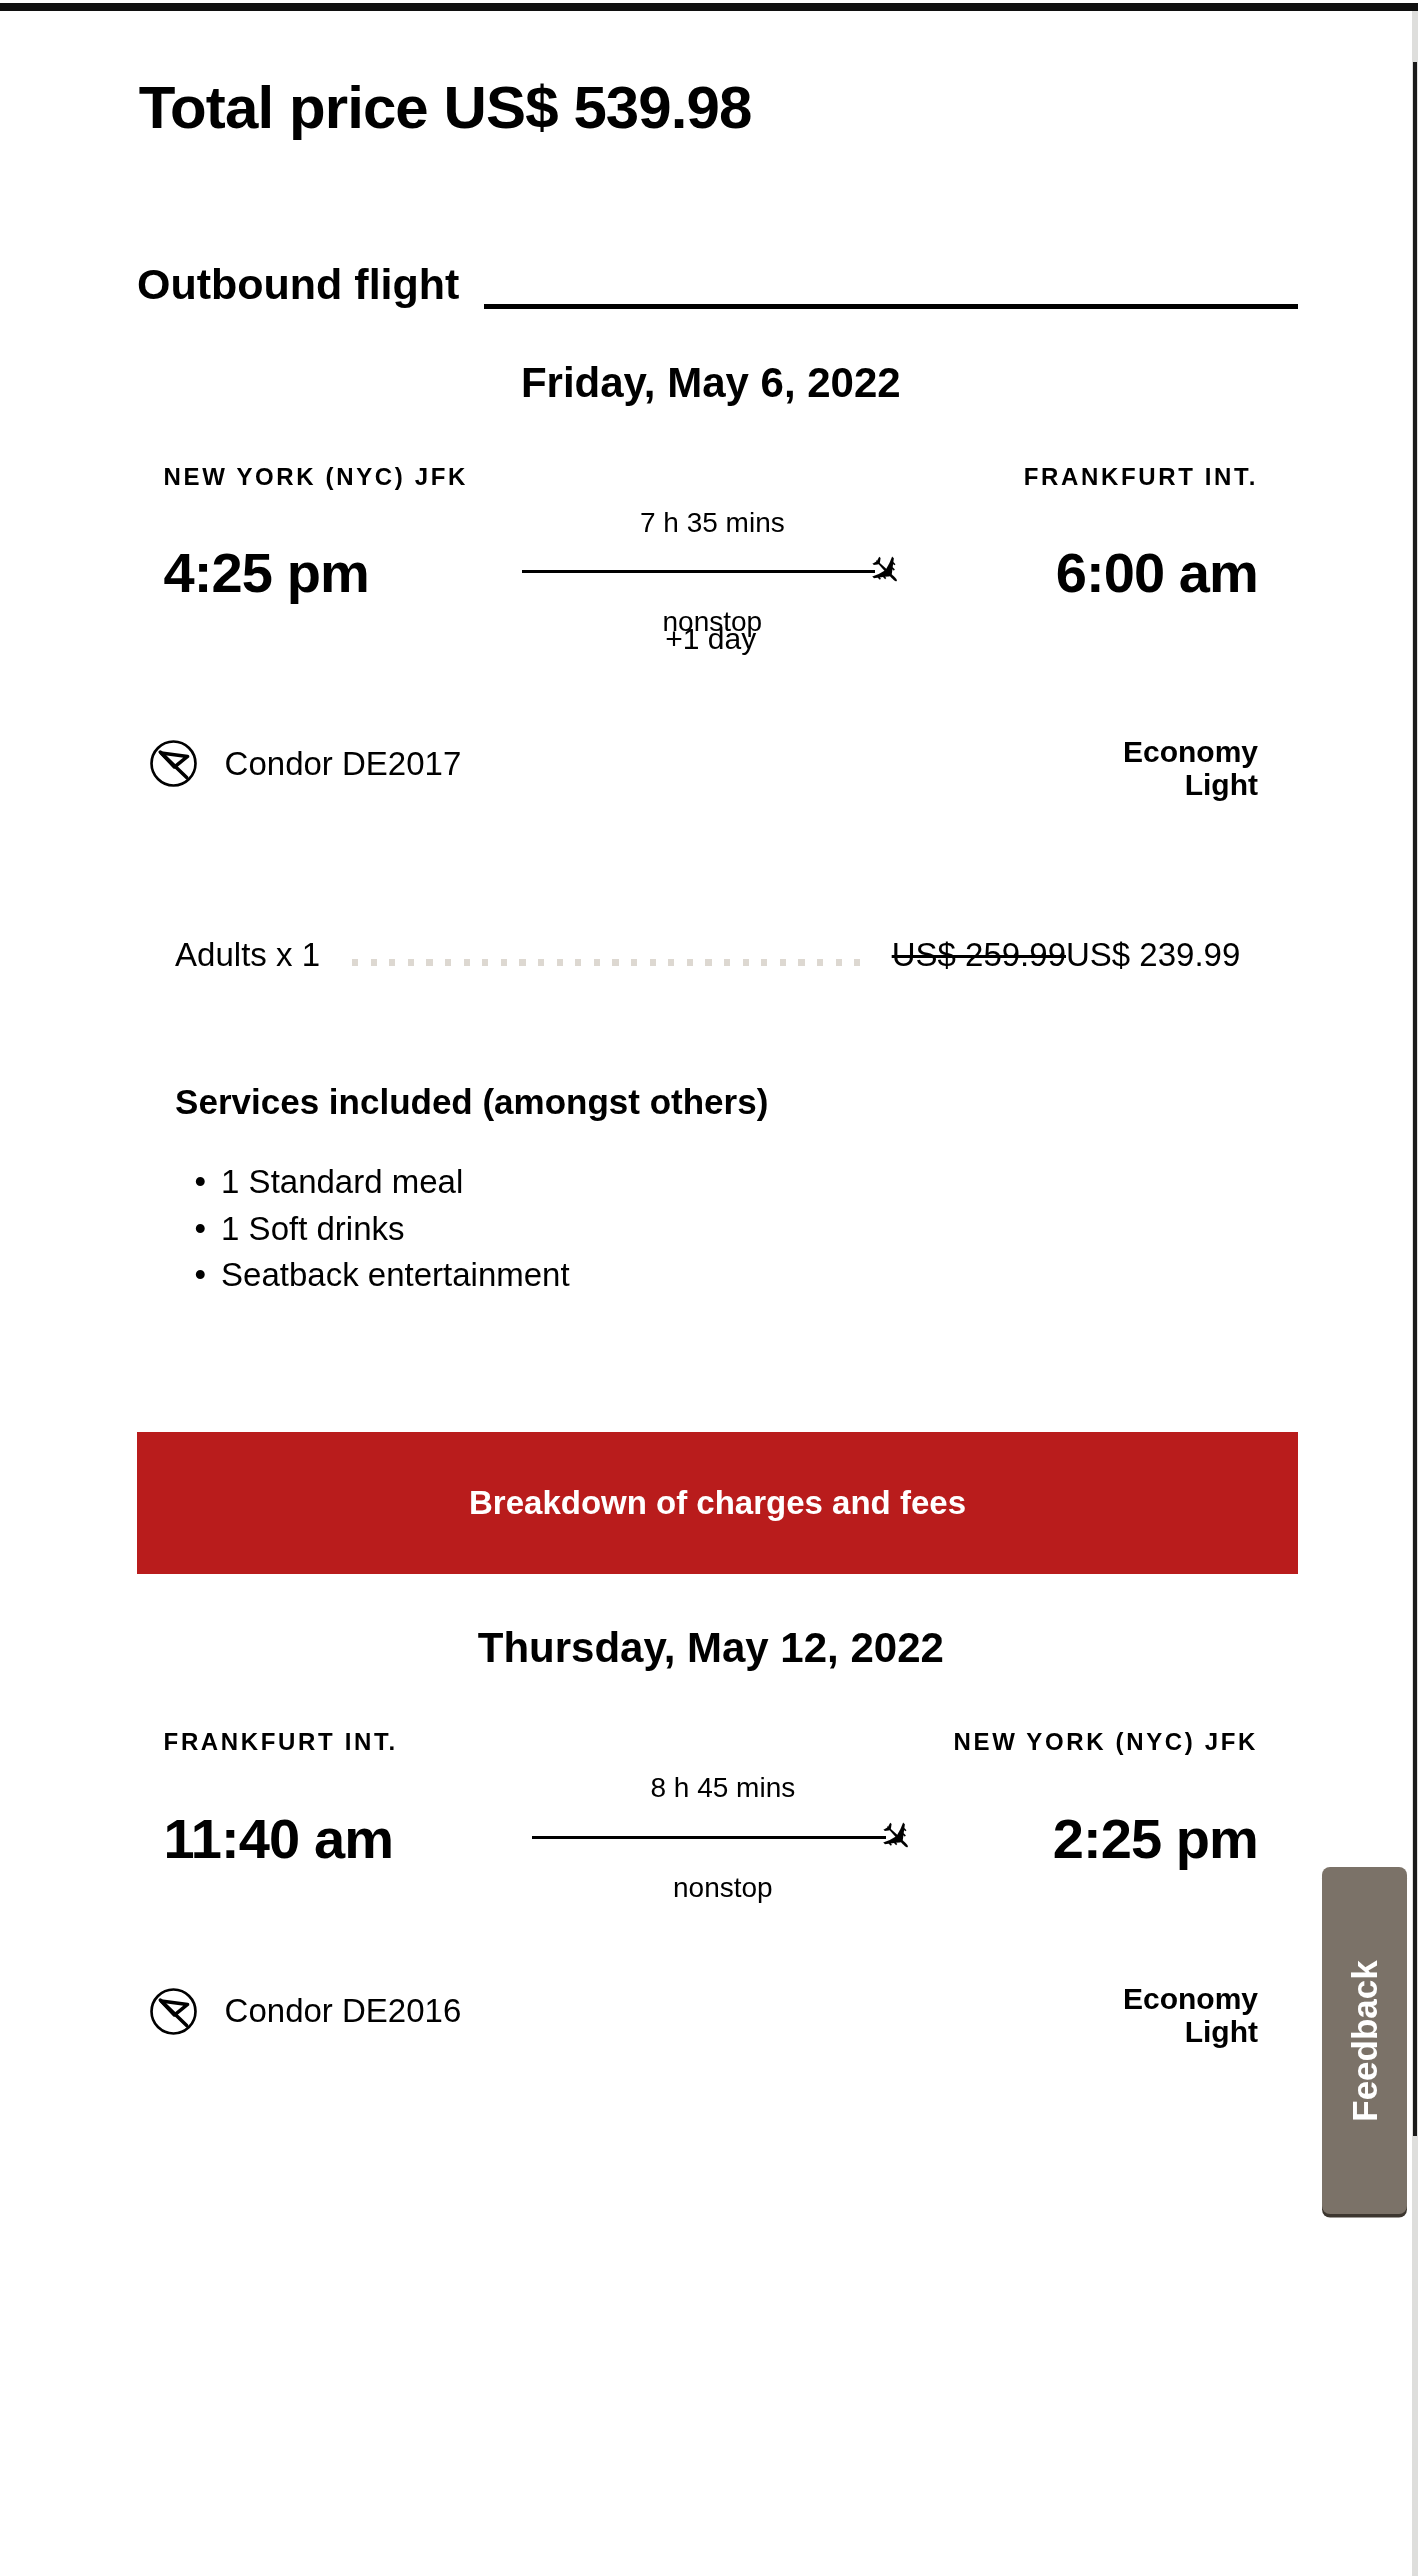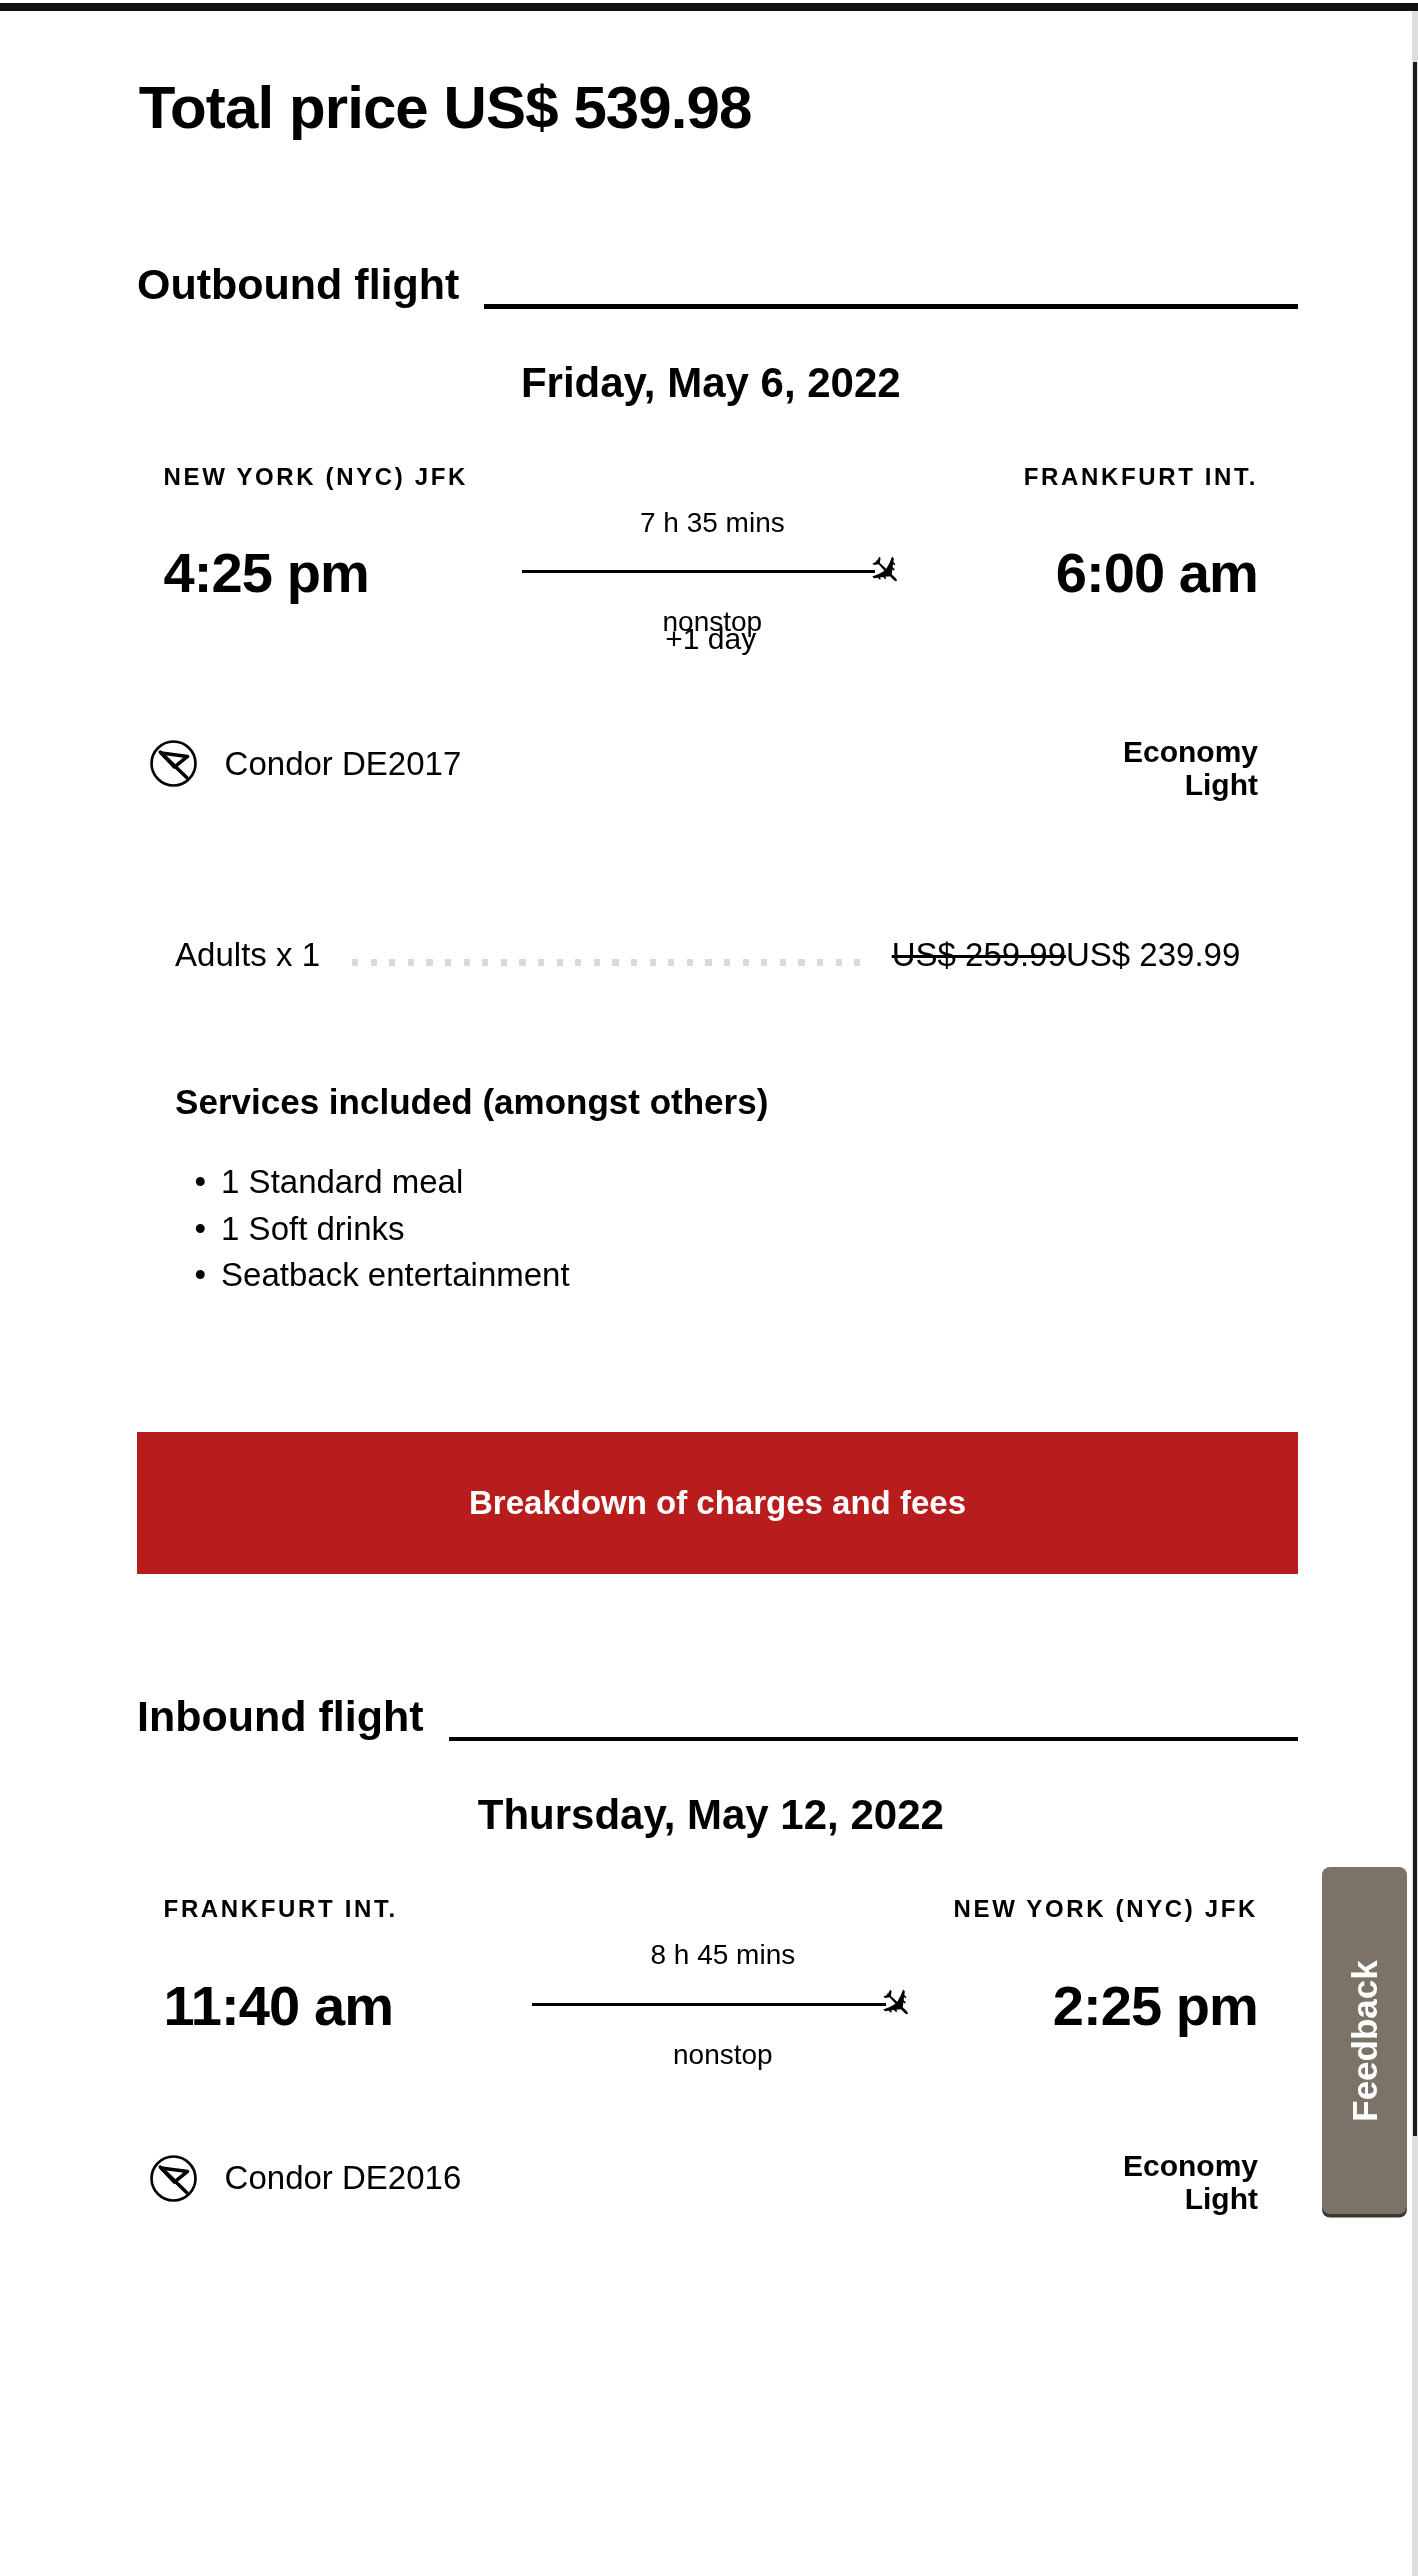--- a/index.html
+++ b/index.html
@@ -137,24 +137,20 @@
         <li>1 Soft drinks</li>
         <li>Seatback entertainment</li>
       </ul>
     </div>
   </div>
 
   <button class="breakdown-button">
     <span>Breakdown of charges and fees</span>
   </button>
 
-  <div class="section-header">
-    <span class="label">Inbound flight</span>
-    <span class="rule"></span>
-  </div>
 
   <div class="card">
     <div class="flight-date">Thursday, May 12, 2022</div>
 
     <div class="airports">
       <div class="airport from">FRANKFURT INT.</div>
       <div class="airport to">NEW YORK (NYC) JFK</div>
     </div>
 
     <div class="times-row">

